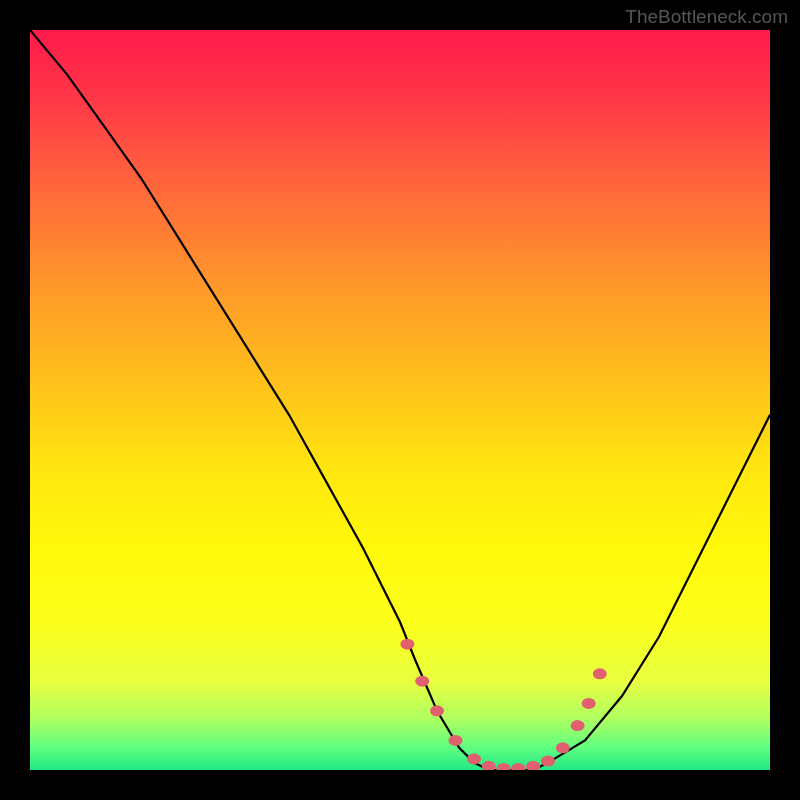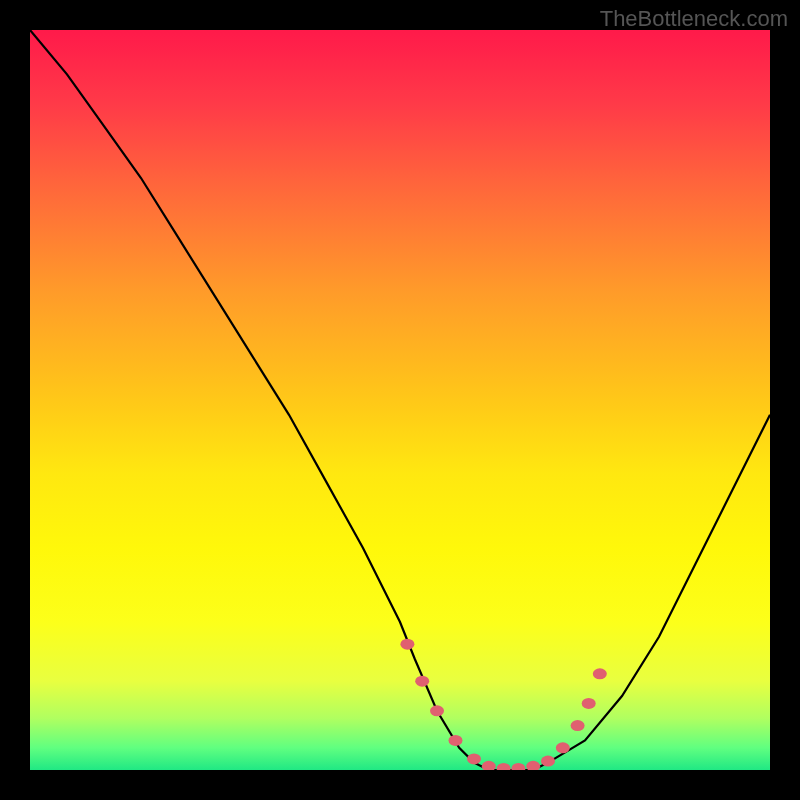--- a/index.html
+++ b/index.html
@@ -9,21 +9,21 @@
     background: #000;
     position: relative;
     overflow: hidden;
     font-family: Arial, sans-serif;
   }
   .watermark {
     position: absolute;
     top: 6px;
     right: 12px;
     color: #555;
-    font-size: 22px;
+    font-size: 19px;
     font-weight: 500;
     z-index: 10;
   }
   .plot-area {
     position: absolute;
     left: 30px;
     top: 30px;
     width: 740px;
     height: 740px;
   }

